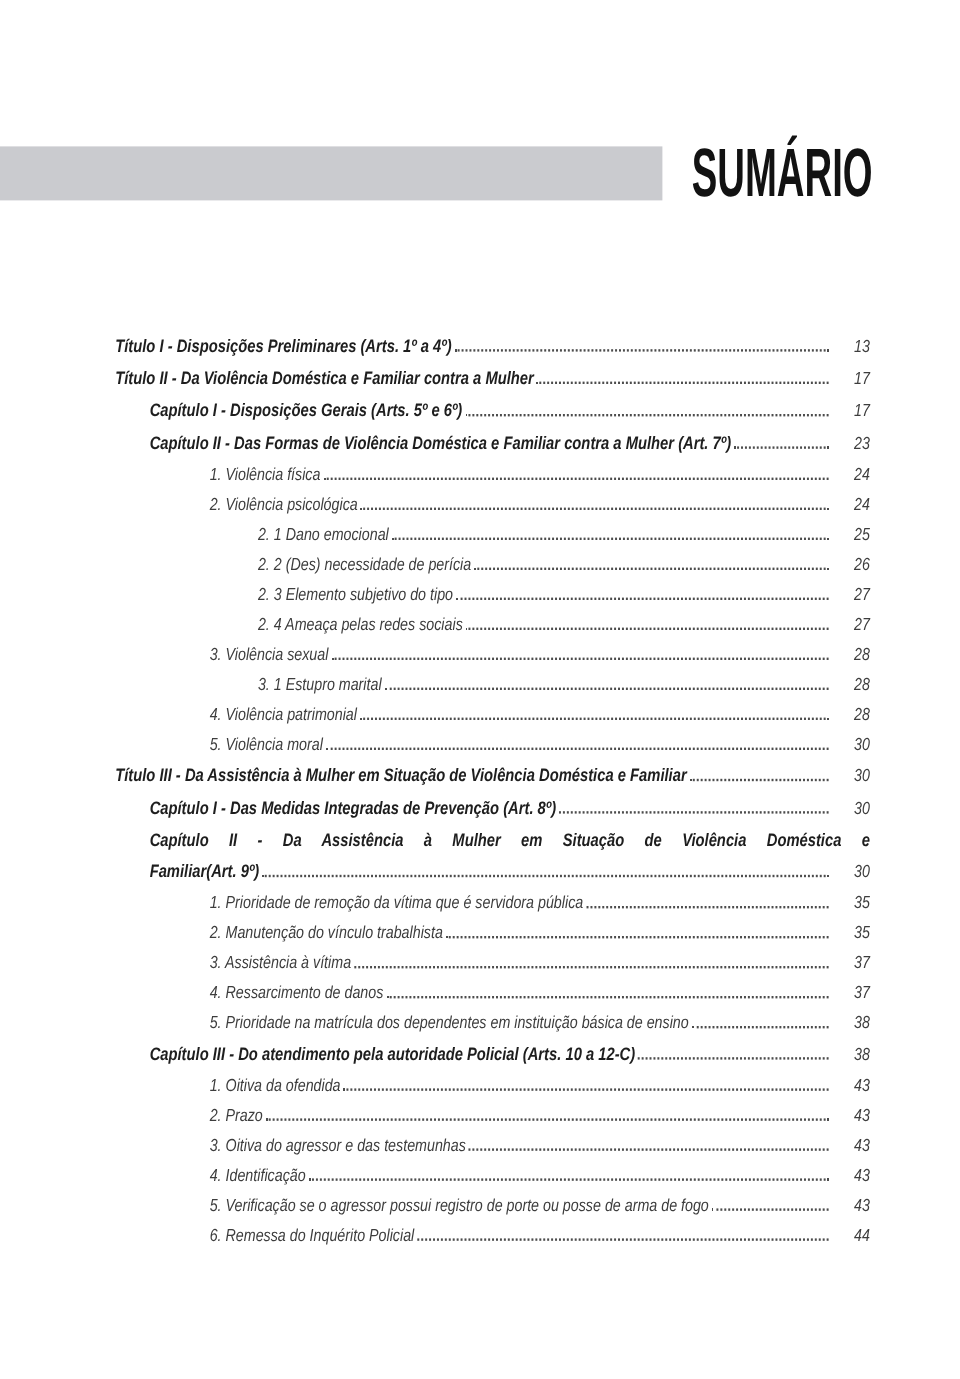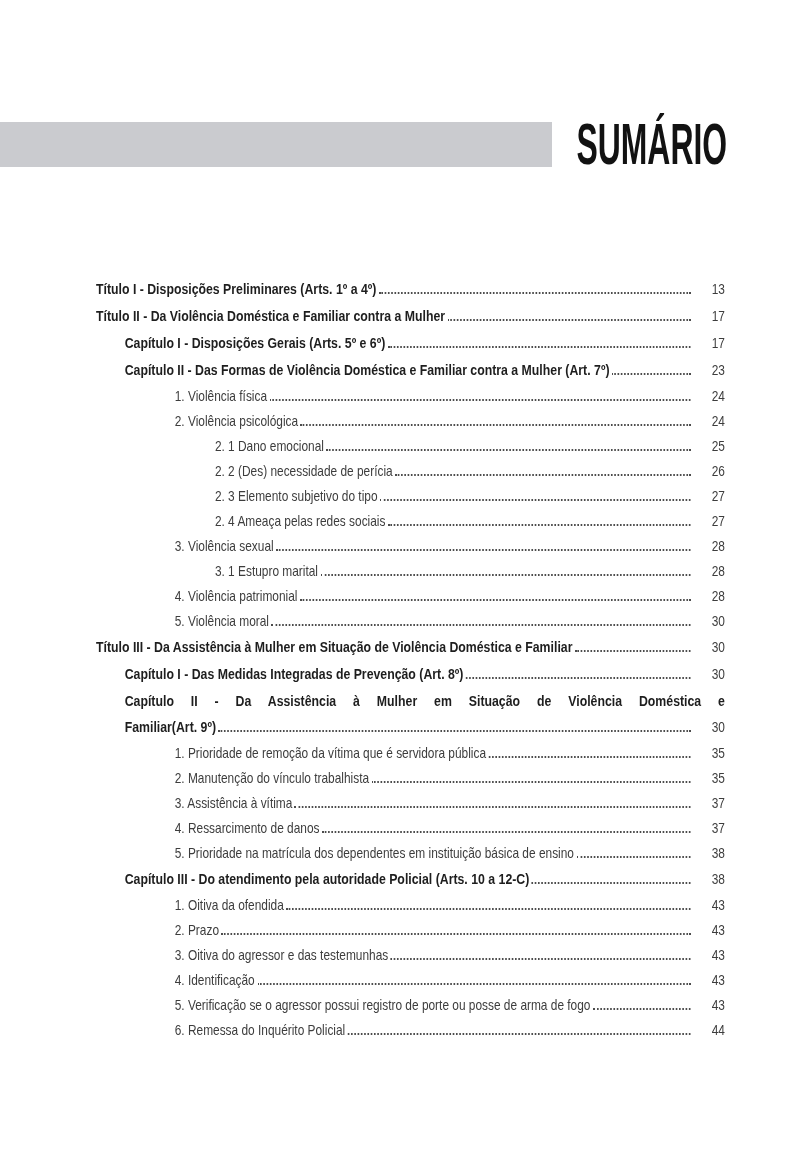--- a/index.html
+++ b/index.html
@@ -27,20 +27,21 @@
     letter-spacing:0px;
     transform:scaleX(0.56);
     transform-origin:100% 0%;
     white-space:nowrap;
   }
 
   
   .toc {
     position:absolute; left:96px; top:280px;
     width:629px;
+    font-style:italic;
   }
   .row {
     display:flex; align-items:baseline;
     width:767px;                 
     transform:scaleX(0.82);
     transform-origin:0 0;
     box-sizing:border-box;
     height:25px;
     font-size:14.5px;
     color:#3d3d3d;

